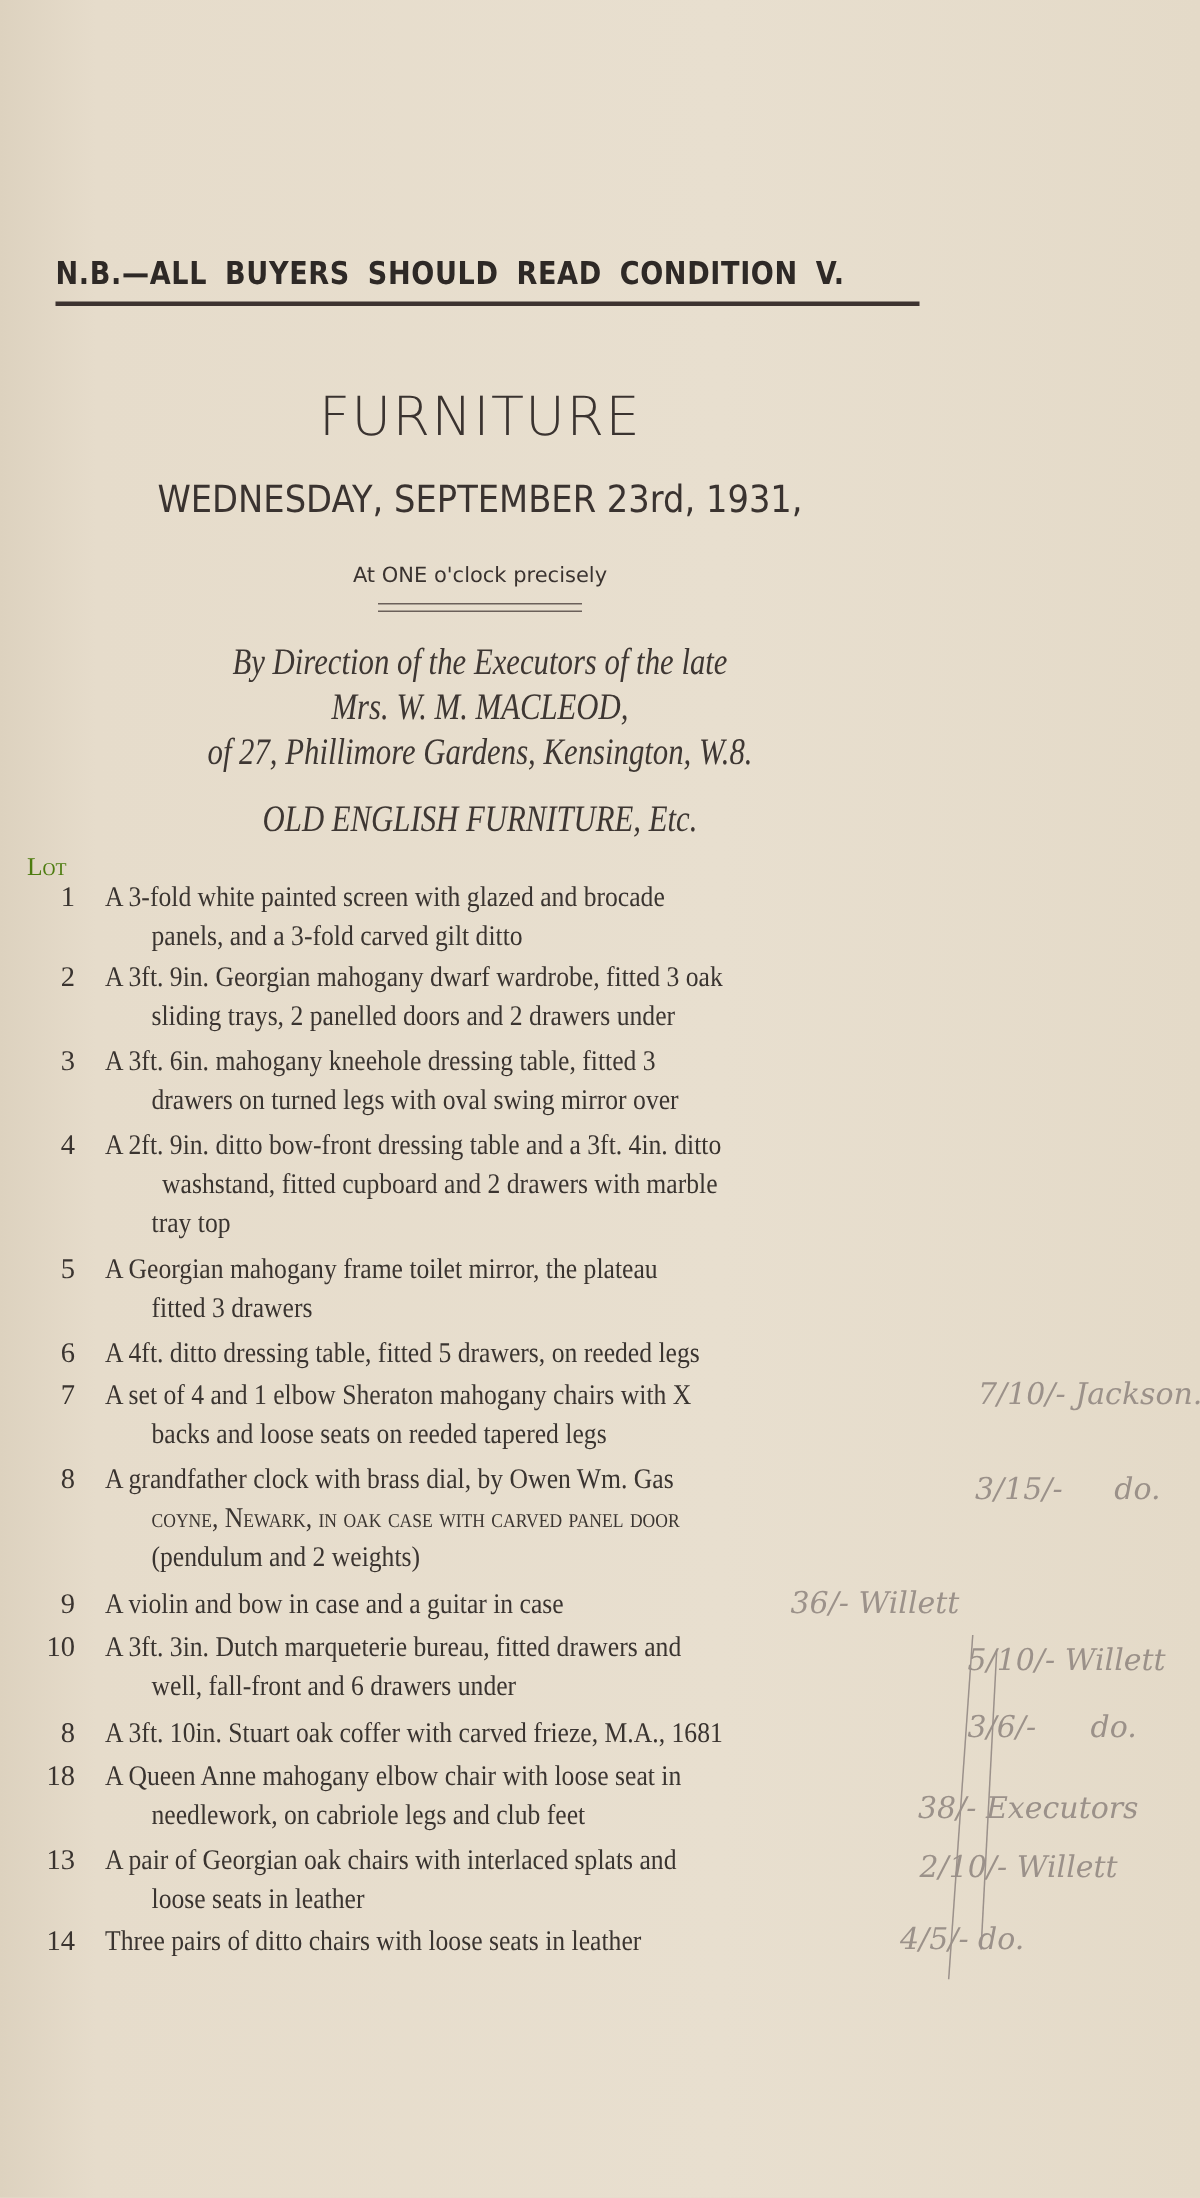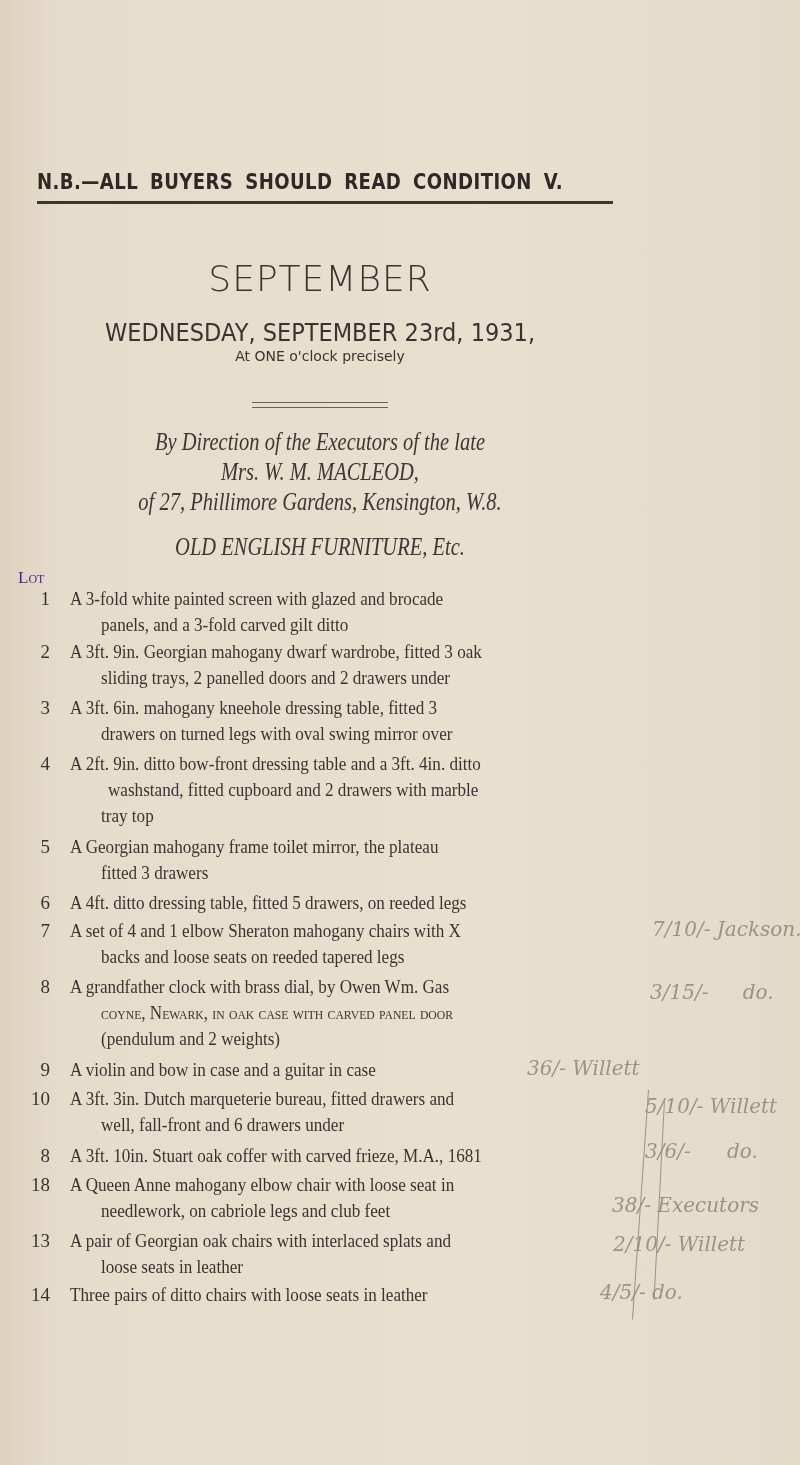--- a/index.html
+++ b/index.html
@@ -23,33 +23,33 @@
     left: 0; width: 640px; top: 258px; text-align: center;
     font-family: "DejaVu Sans", sans-serif; font-weight: 300; font-size: 36px;
     letter-spacing: 1px; color: #3a3330;
   }
   .date {
     left: 0; width: 640px; top: 318px; text-align: center;
     font-family: "DejaVu Sans", sans-serif; font-size: 25px; color: #3a3330;
     transform: scaleX(0.9); transform-origin: 320px 0; white-space: nowrap;
   }
   .time {
-    left: 0; width: 640px; top: 348px; text-align: center;
+    left: 0; width: 640px; top: 376px; text-align: center;
     font-family: "DejaVu Sans", sans-serif; font-size: 14px; color: #3a3330;
   }
   .dbl-rule { left: 252px; top: 402px; width: 136px; height: 4px;
     border-top: 1px solid #6b605a; border-bottom: 1px solid #6b605a; }
   .italic-line {
     left: 0; width: 640px; text-align: center;
     font-family: "Liberation Serif", serif; font-style: italic; font-size: 25px;
     color: #3e3733; transform: scaleX(0.82); transform-origin: 320px 0; white-space: nowrap;
   }
   .lot-head {
     left: 18px; top: 568px; font-family: "Liberation Serif", serif; font-size: 17px;
-    font-variant: small-caps; color: #4c1d95;
+    font-variant: small-caps; color: #4d7c0f;
   }
   .lot {
     position: absolute; left: 0; width: 800px;
     font-family: "Liberation Serif", serif; font-size: 19px; color: #3a3430;
   }
   .lot .num { position: absolute; width: 50px; text-align: right; left: 0; }
   .lot .line { position: absolute; left: 70px; white-space: nowrap;
     transform: scaleX(0.9); transform-origin: left top; }
   .lot .line.cont { left: 101px; }
   .sc { font-variant: small-caps; }
@@ -58,21 +58,21 @@
     color: #8f857f; font-size: 20px; white-space: nowrap; opacity: 0.85;
   }
   .stroke { position: absolute; width: 1px; background: #9b918b; transform-origin: top left; }
 </style>
 </head>
 <body>
 
 <div class="abs nb">N.B.—ALL BUYERS SHOULD READ CONDITION V.</div>
 <div class="abs nb-rule"></div>
 
-<div class="abs catalogue">SEPTEMBER</div>
+<div class="abs catalogue">FURNITURE</div>
 <div class="abs date">WEDNESDAY, SEPTEMBER 23rd, 1931,</div>
 <div class="abs time">At ONE o'clock precisely</div>
 <div class="abs dbl-rule"></div>
 
 <div class="abs italic-line" style="top:428px">By Direction of the Executors of the late</div>
 <div class="abs italic-line" style="top:458px">Mrs. W. M. MACLEOD,</div>
 <div class="abs italic-line" style="top:488px">of 27, Phillimore Gardens, Kensington, W.8.</div>
 <div class="abs italic-line" style="top:533px">OLD ENGLISH FURNITURE, Etc.</div>
 
 <div class="abs lot-head">Lot</div>

